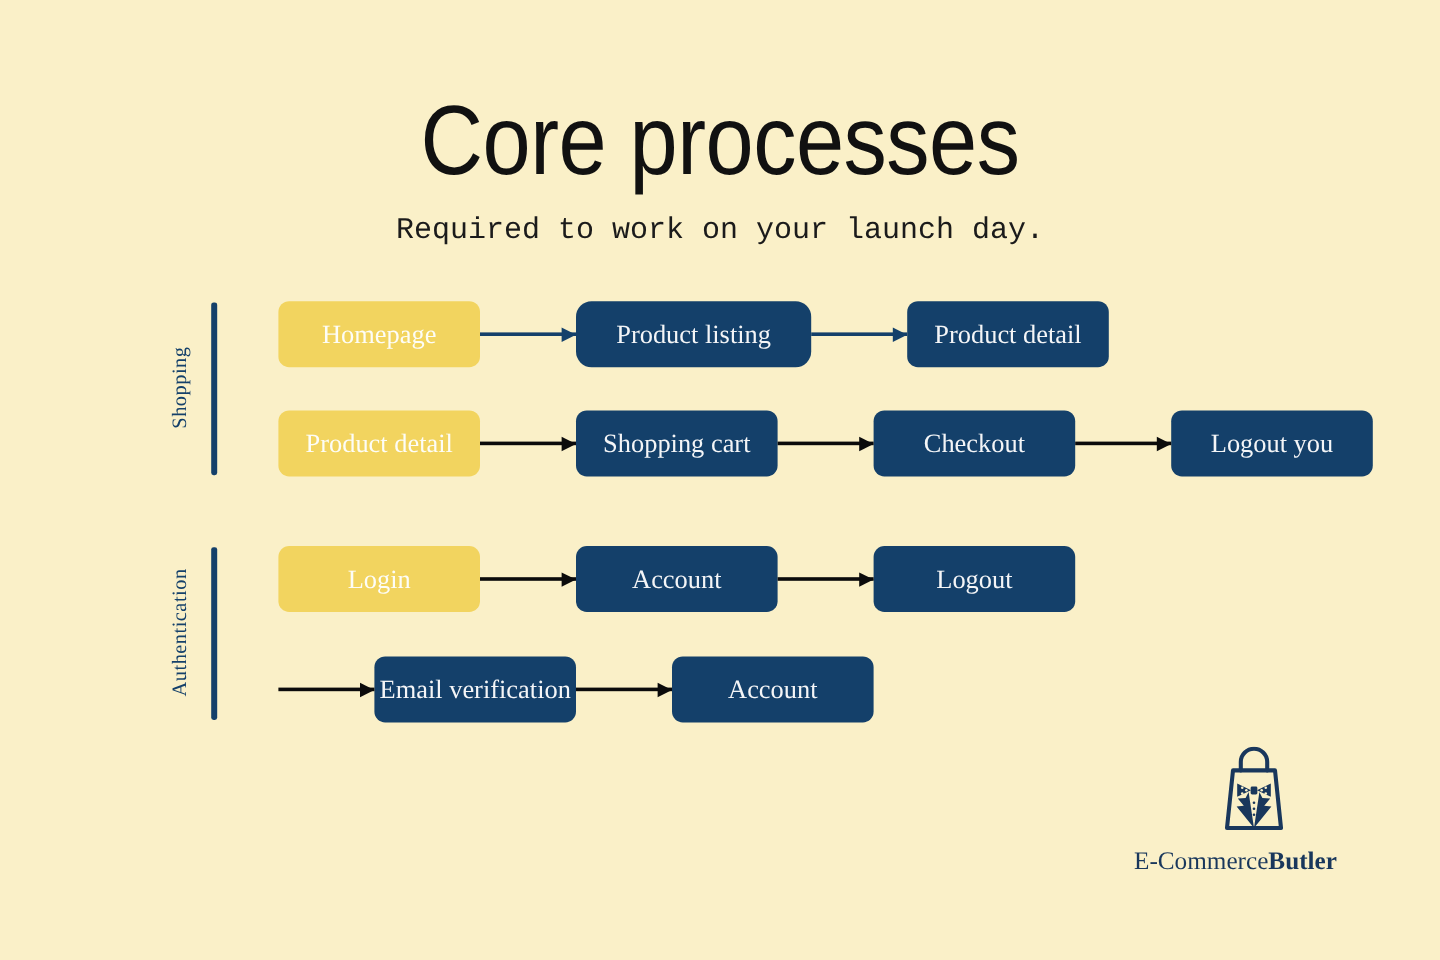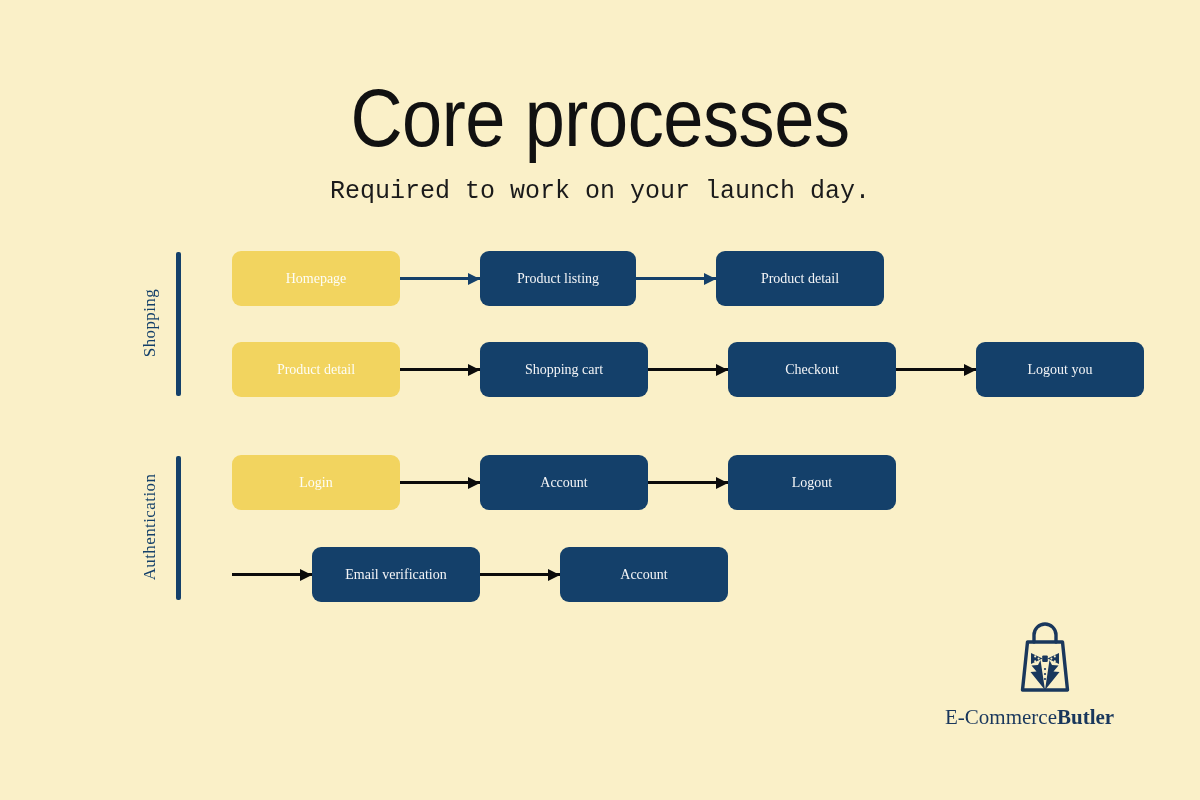--- a/index.html
+++ b/index.html
@@ -85,21 +85,21 @@
   }
 
   .node {
     height: 55px;
     border-radius: 9px;
     display: flex;
     align-items: center;
     justify-content: center;
     color: #ffffff;
     font-family: "Liberation Serif", "DejaVu Serif", serif;
-    font-size: 14px;
+    font-size: 22px;
     line-height: 22px;
     white-space: nowrap;
     overflow: hidden;
     flex: 0 0 auto;
   }
 
   .node.start  { background: #f2d45f; color: #fdfdf7; }
   .node.step   { background: #14406a; color: #f4f5f7; }
 
   
@@ -175,21 +175,21 @@
   <div id="groups-host">
       <div class="group">
         <div class="group-bar" style="left: 176px; top: 252px; height: 144px;"></div>
         <div class="group-label" style="width: 144px; left: 78px; top: 313px;">Shopping</div>
         <div class="row" style="left: 232px; top: 251px;">
           <div class="node start" style="width: 168px;">Homepage</div>
           <div class="arrow navy" style="width: 80px;">
             <span class="shaft"></span>
             <span class="head"></span>
           </div>
-          <div class="node step" style="width: 156px;">Product listing</div>
+          <div class="node step" style="width: 196px; border-radius: 13px;">Product listing</div>
           <div class="arrow navy" style="width: 80px;">
             <span class="shaft"></span>
             <span class="head"></span>
           </div>
           <div class="node step" style="width: 168px;">Product detail</div>
         </div>
         <div class="row" style="left: 232px; top: 342px;">
           <div class="node start" style="width: 168px;">Product detail</div>
           <div class="arrow black" style="width: 80px;">
             <span class="shaft"></span>

